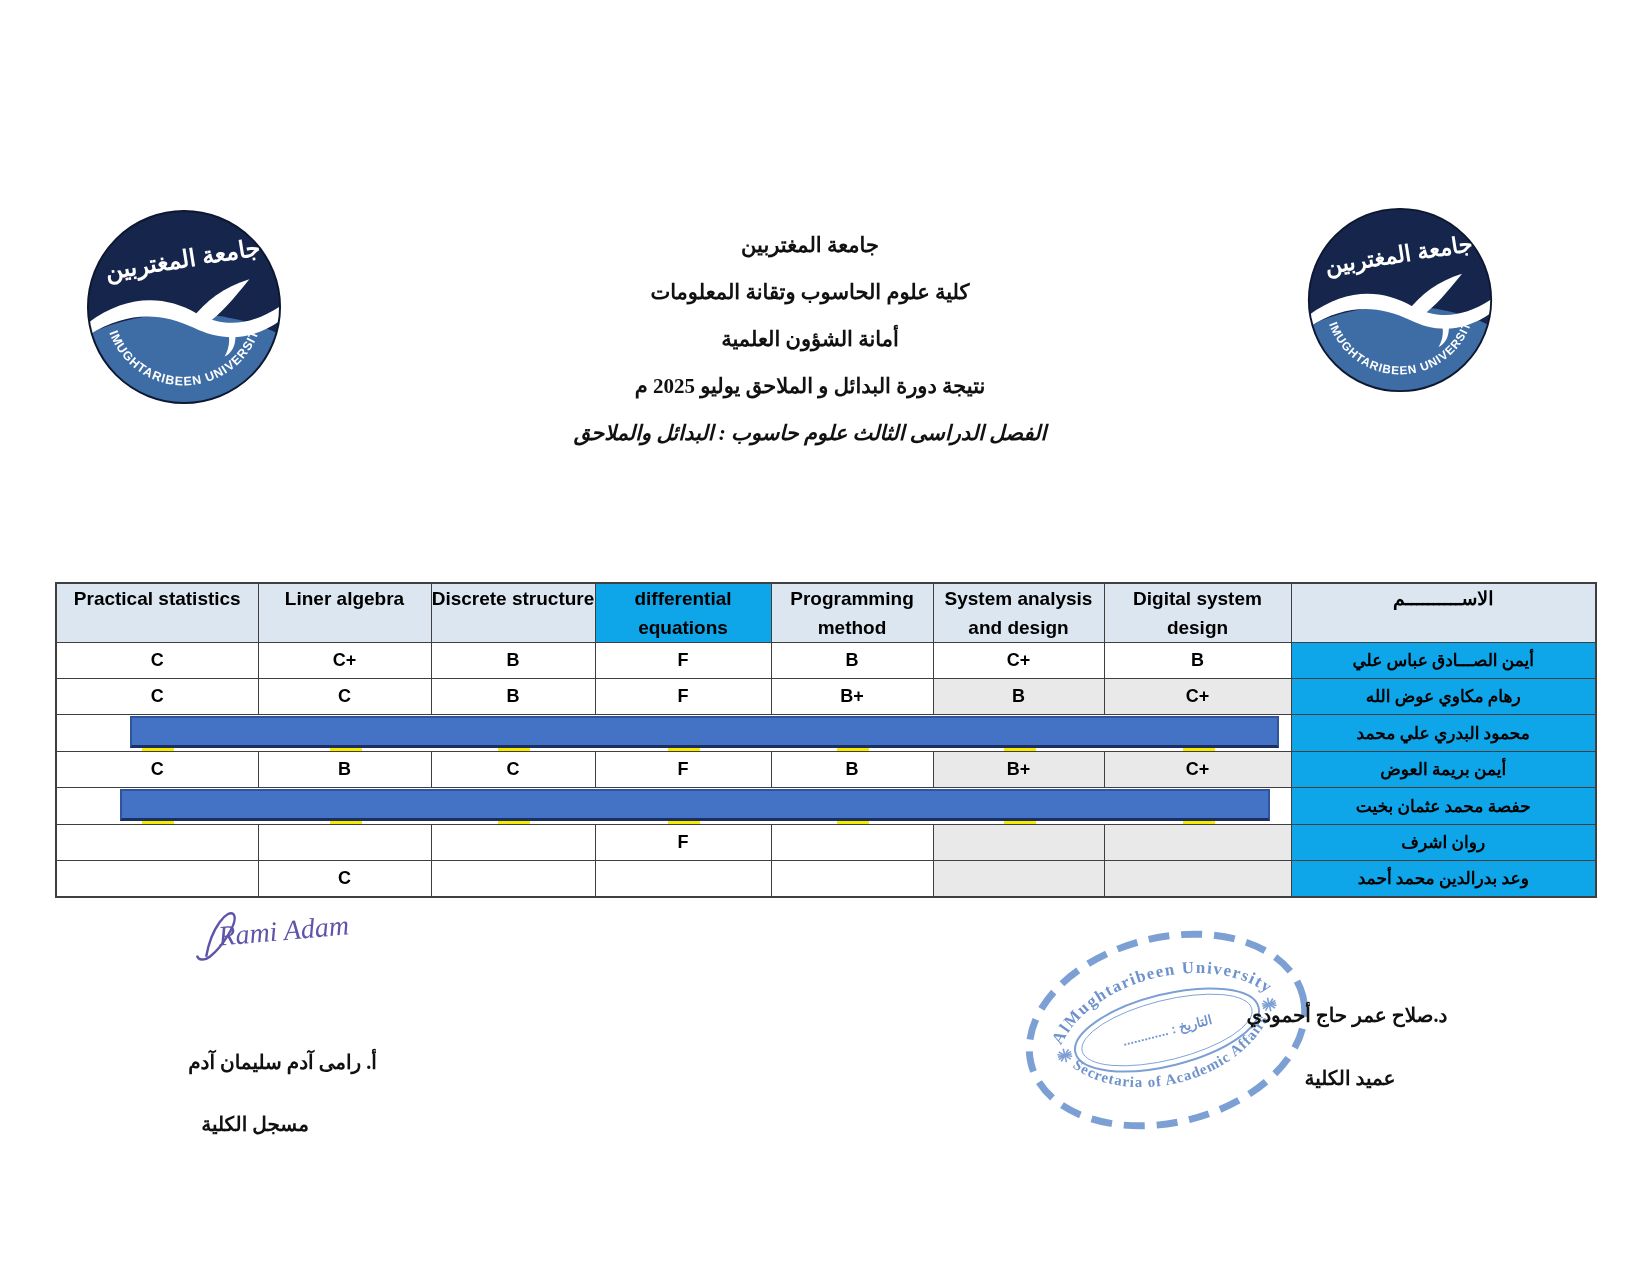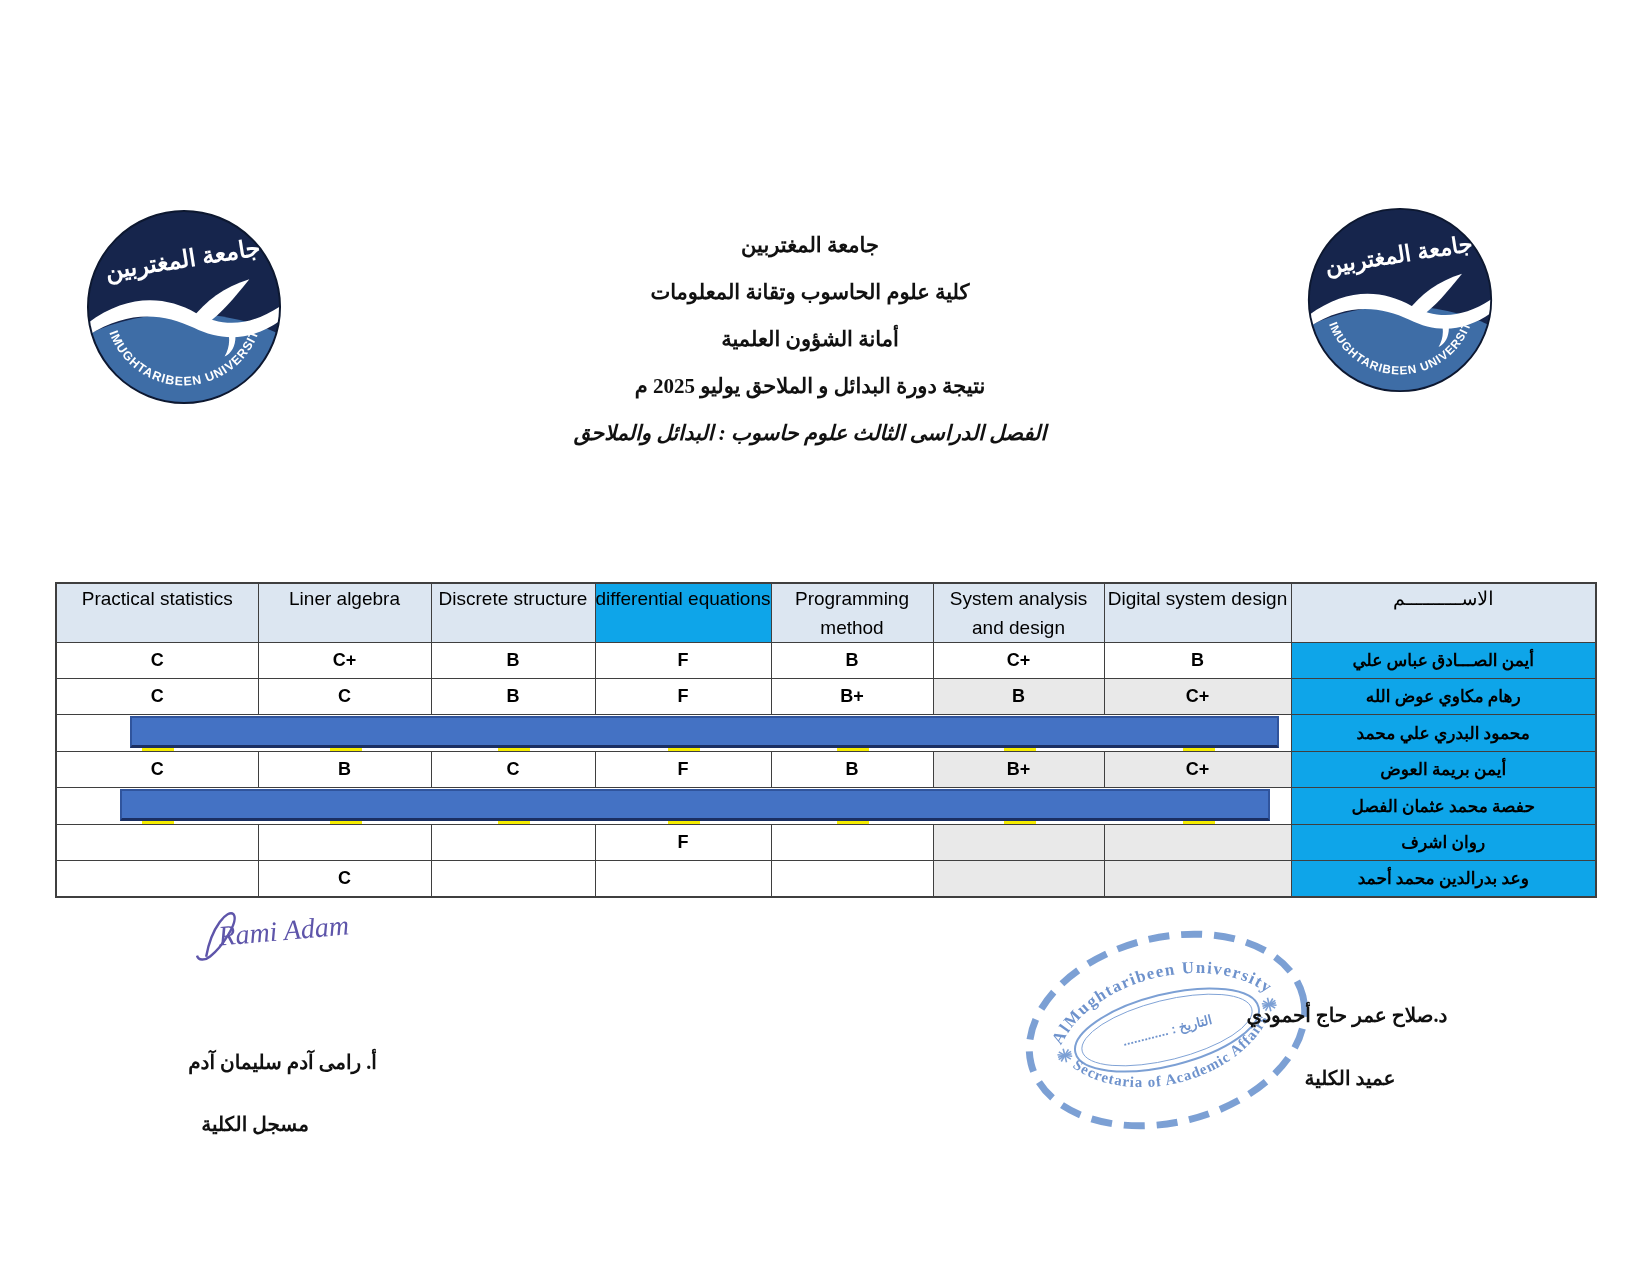--- a/index.html
+++ b/index.html
@@ -16,21 +16,21 @@
                 direction:rtl;font-family:"Liberation Serif", serif;font-weight:bold;
                 font-size:21px;color:#111;}
   .header-block .hline{height:47px;line-height:47px;}
   .header-block .hline.last{font-style:italic;font-size:21px;}
 
   
   table.results{position:absolute;left:55px;top:582px;width:1540px;border-collapse:collapse;
                 table-layout:fixed;border:2px solid #3f3f3f;}
   table.results th, table.results td{border:1.5px solid #3f3f3f;padding:0;margin:0;
                 overflow:hidden;}
-  th.hdr{background:#dce6f1;font-size:19px;font-weight:normal;color:#000;vertical-align:top;
+  th.hdr{background:#dce6f1;font-size:19px;font-weight:bold;color:#000;vertical-align:top;
          line-height:29px;padding-top:3px;}
   th.hdr-white{background:#0ea5e9;}
   th.hdr-name{direction:rtl;font-size:19px;padding-top:5px;text-align:center;}
   tr.data-row{height:36px;}
   tr.redacted-row{height:37px;}
   td.grade{font-size:18px;font-weight:bold;text-align:center;vertical-align:middle;
            background:#ffffff;color:#000;}
   td.grade.grey{background:#e9e9e9;}
   td.name-cell{direction:rtl;text-align:center;vertical-align:middle;font-size:17px;
                font-weight:bold;background:#0ea5e9;font-family:"Liberation Serif", serif;}
@@ -181,21 +181,21 @@
           <td colspan="7" class="redacted-cell">
             <div class="tick" style="left: 85px;"></div>
             <div class="tick" style="left: 272.5px;"></div>
             <div class="tick" style="left: 441px;"></div>
             <div class="tick" style="left: 611px;"></div>
             <div class="tick" style="left: 780px;"></div>
             <div class="tick" style="left: 946.5px;"></div>
             <div class="tick" style="left: 1125.5px;"></div>
             <div class="redact-bar bar-b"></div>
           </td>
-          <td class="name-cell">حفصة محمد عثمان الفصل</td>
+          <td class="name-cell">حفصة محمد عثمان بخيت</td>
         </tr>
         <tr class="data-row">
           <td class="grade"></td>
           <td class="grade"></td>
           <td class="grade"></td>
           <td class="grade">F</td>
           <td class="grade"></td>
           <td class="grade grey"></td>
           <td class="grade grey"></td>
           <td class="name-cell">روان اشرف</td>

